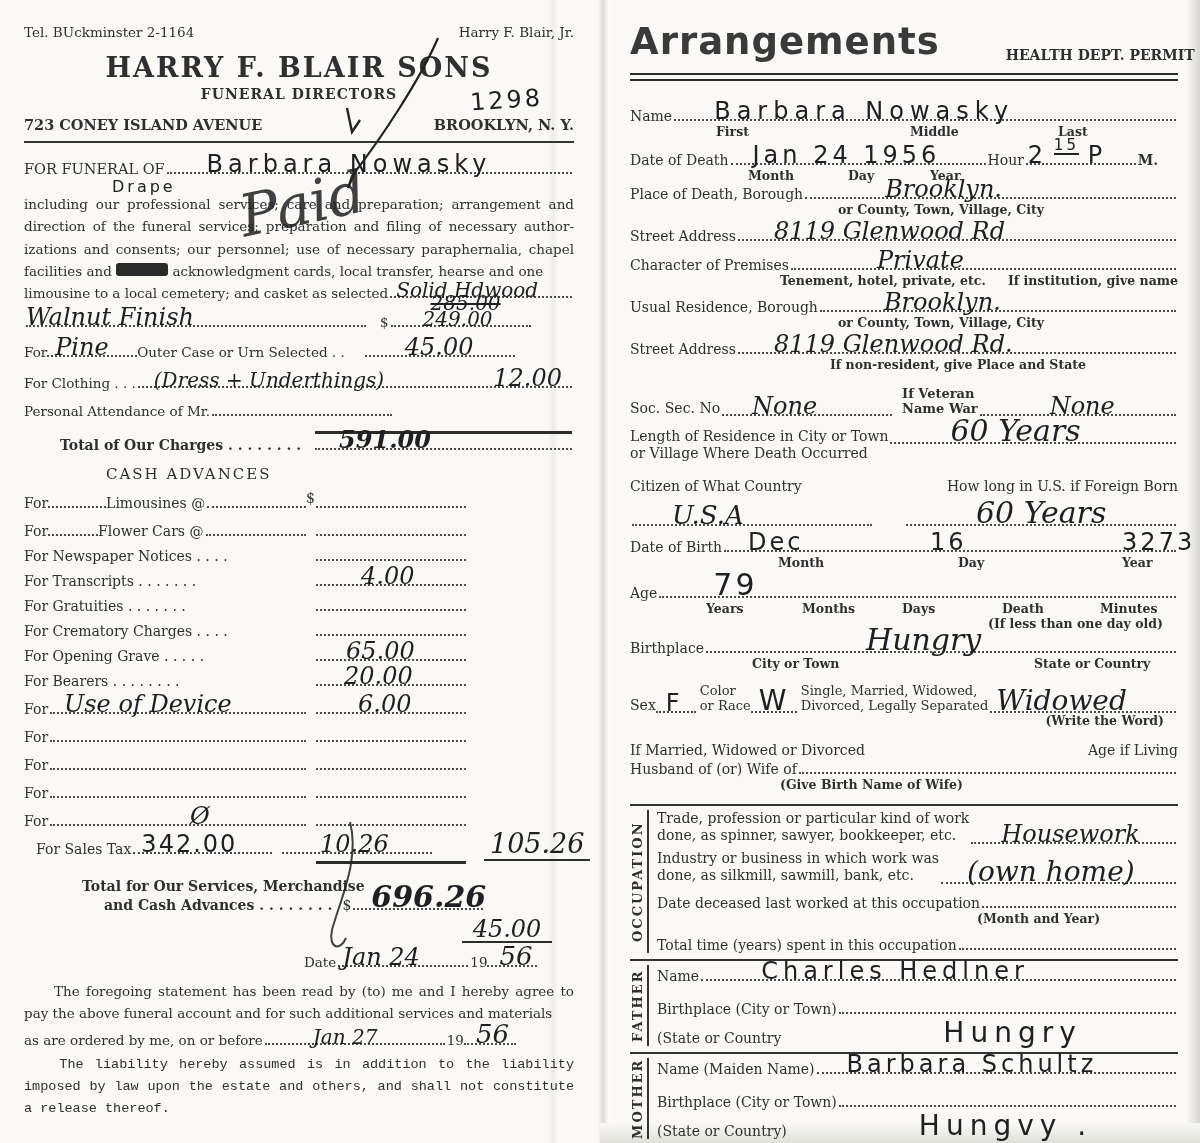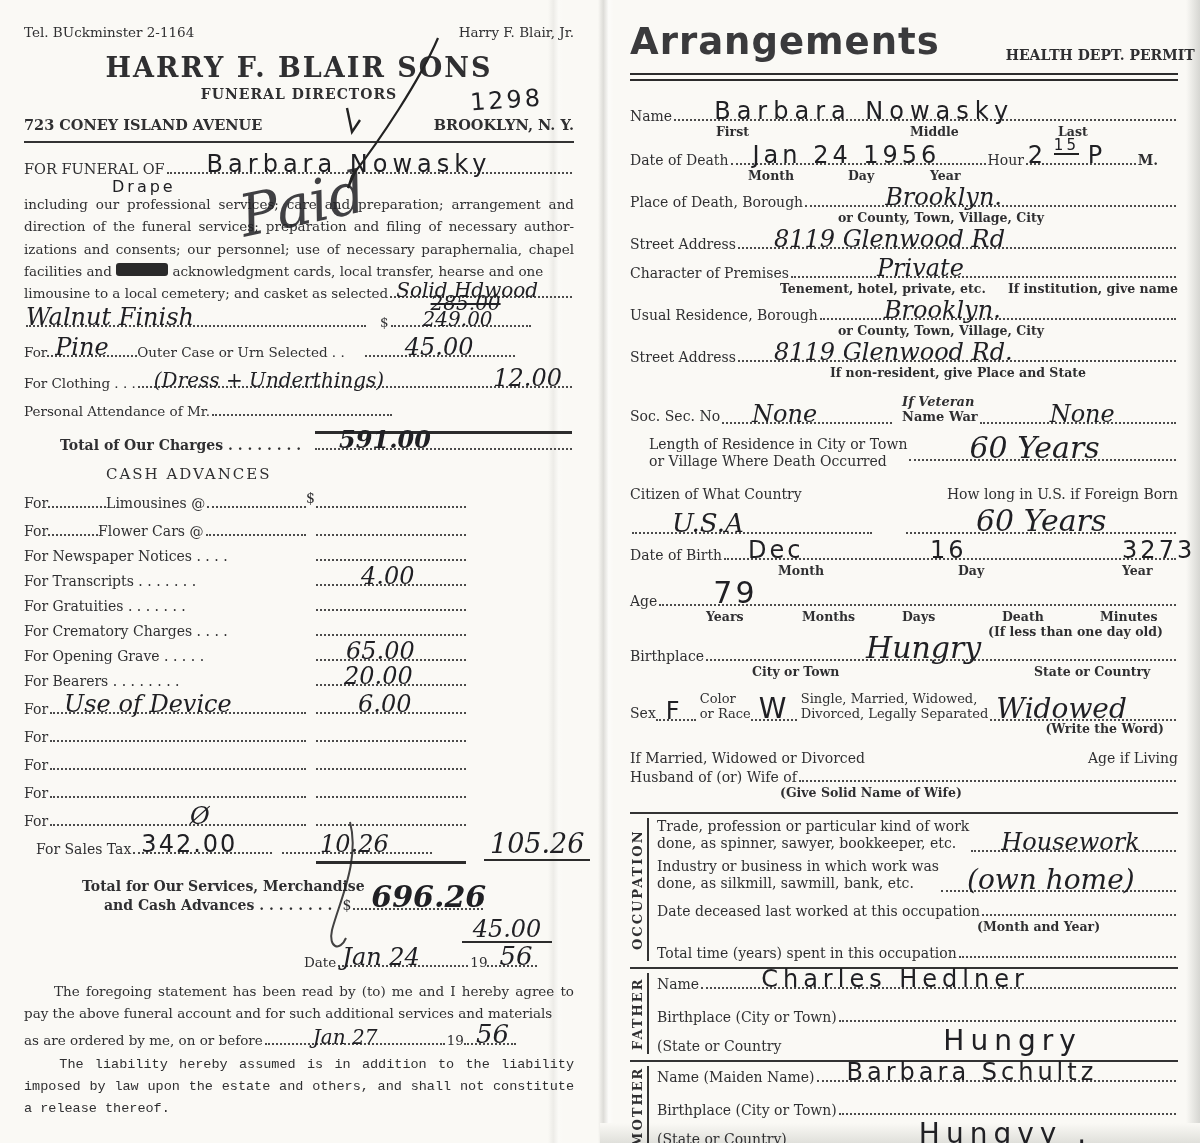--- a/index.html
+++ b/index.html
@@ -357,21 +357,21 @@
       <span class="fill hwp big" style="left:62px;">P</span>
     </span>
     <span class="lbl" style="font-weight:bold;">M.</span>
   </div>
   <div class="subrow">
     <span style="left:118px;">Month</span>
     <span style="left:218px;">Day</span>
     <span style="left:300px;">Year</span>
   </div>
 
-  <div class="row" style="margin-top:8px;font-size:14px;">
+  <div class="row" style="font-size:14px;">
     <span class="lbl">Place of Death, Borough</span>
     <span class="dots">
       <span class="fill hw big" style="left:80px;">Brooklyn.</span>
     </span>
   </div>
   <div class="subrow">
     <span style="left:208px;">or County, Town, Village, City</span>
   </div>
 
   <div class="row" style="margin-top:8px;font-size:14px;">
@@ -411,29 +411,29 @@
   <div class="subrow">
     <span style="left:200px;">If non-resident, give Place and State</span>
   </div>
 
   <div class="row" style="margin-top:14px;font-size:14px;align-items:flex-end;">
     <span class="lbl">Soc. Sec. No</span>
     <span class="dots" style="max-width:170px;">
       <span class="fill hw big" style="left:30px;">None</span>
     </span>
     <span style="display:inline-block;margin-left:8px;font-size:13px;font-weight:bold;line-height:15px;white-space:nowrap;">
-      <span style="display:block;font-style:italic;">If Veteran</span>
+      <span style="display:block;">If Veteran</span>
       <span style="display:block;">Name War</span>
     </span>
     <span class="dots">
       <span class="fill hw big" style="left:70px;">None</span>
     </span>
   </div>
 
-  <div class="row" style="margin-top:12px;font-size:14px;align-items:center;margin-left:19px;">
+  <div class="row" style="margin-top:12px;font-size:14px;align-items:flex-start;">
     <span style="line-height:17px;white-space:nowrap;">
       <span style="display:block;">Length of Residence in City or Town</span>
       <span style="display:block;">or Village Where Death Occurred</span>
     </span>
     <span class="dots">
       <span class="fill hw" style="left:60px;font-size:30px;">60 Years</span>
     </span>
   </div>
 
   <div class="row sp" style="margin-top:16px;font-size:14px;">
@@ -518,21 +518,21 @@
 
   <div class="row sp" style="margin-top:14px;font-size:14px;">
     <span class="lbl">If Married, Widowed or Divorced</span>
     <span class="lbl">Age if Living</span>
   </div>
   <div class="row" style="font-size:14px;">
     <span class="lbl">Husband of (or) Wife of</span>
     <span class="dots"></span>
   </div>
   <div class="subrow">
-    <span style="left:150px;">(Give Solid Name of Wife)</span>
+    <span style="left:150px;">(Give Birth Name of Wife)</span>
   </div>
 
   <div class="sect" style="margin-top:12px;">
     <div class="vlabel">OCCUPATION</div>
     <div class="sect-body" style="font-size:14px;">
       <div class="row" style="align-items:flex-end;">
         <span style="line-height:17px;white-space:nowrap;">
           <span style="display:block;">Trade, profession or particular kind of work</span>
           <span style="display:block;">done, as spinner, sawyer, bookkeeper, etc.</span>
         </span>

